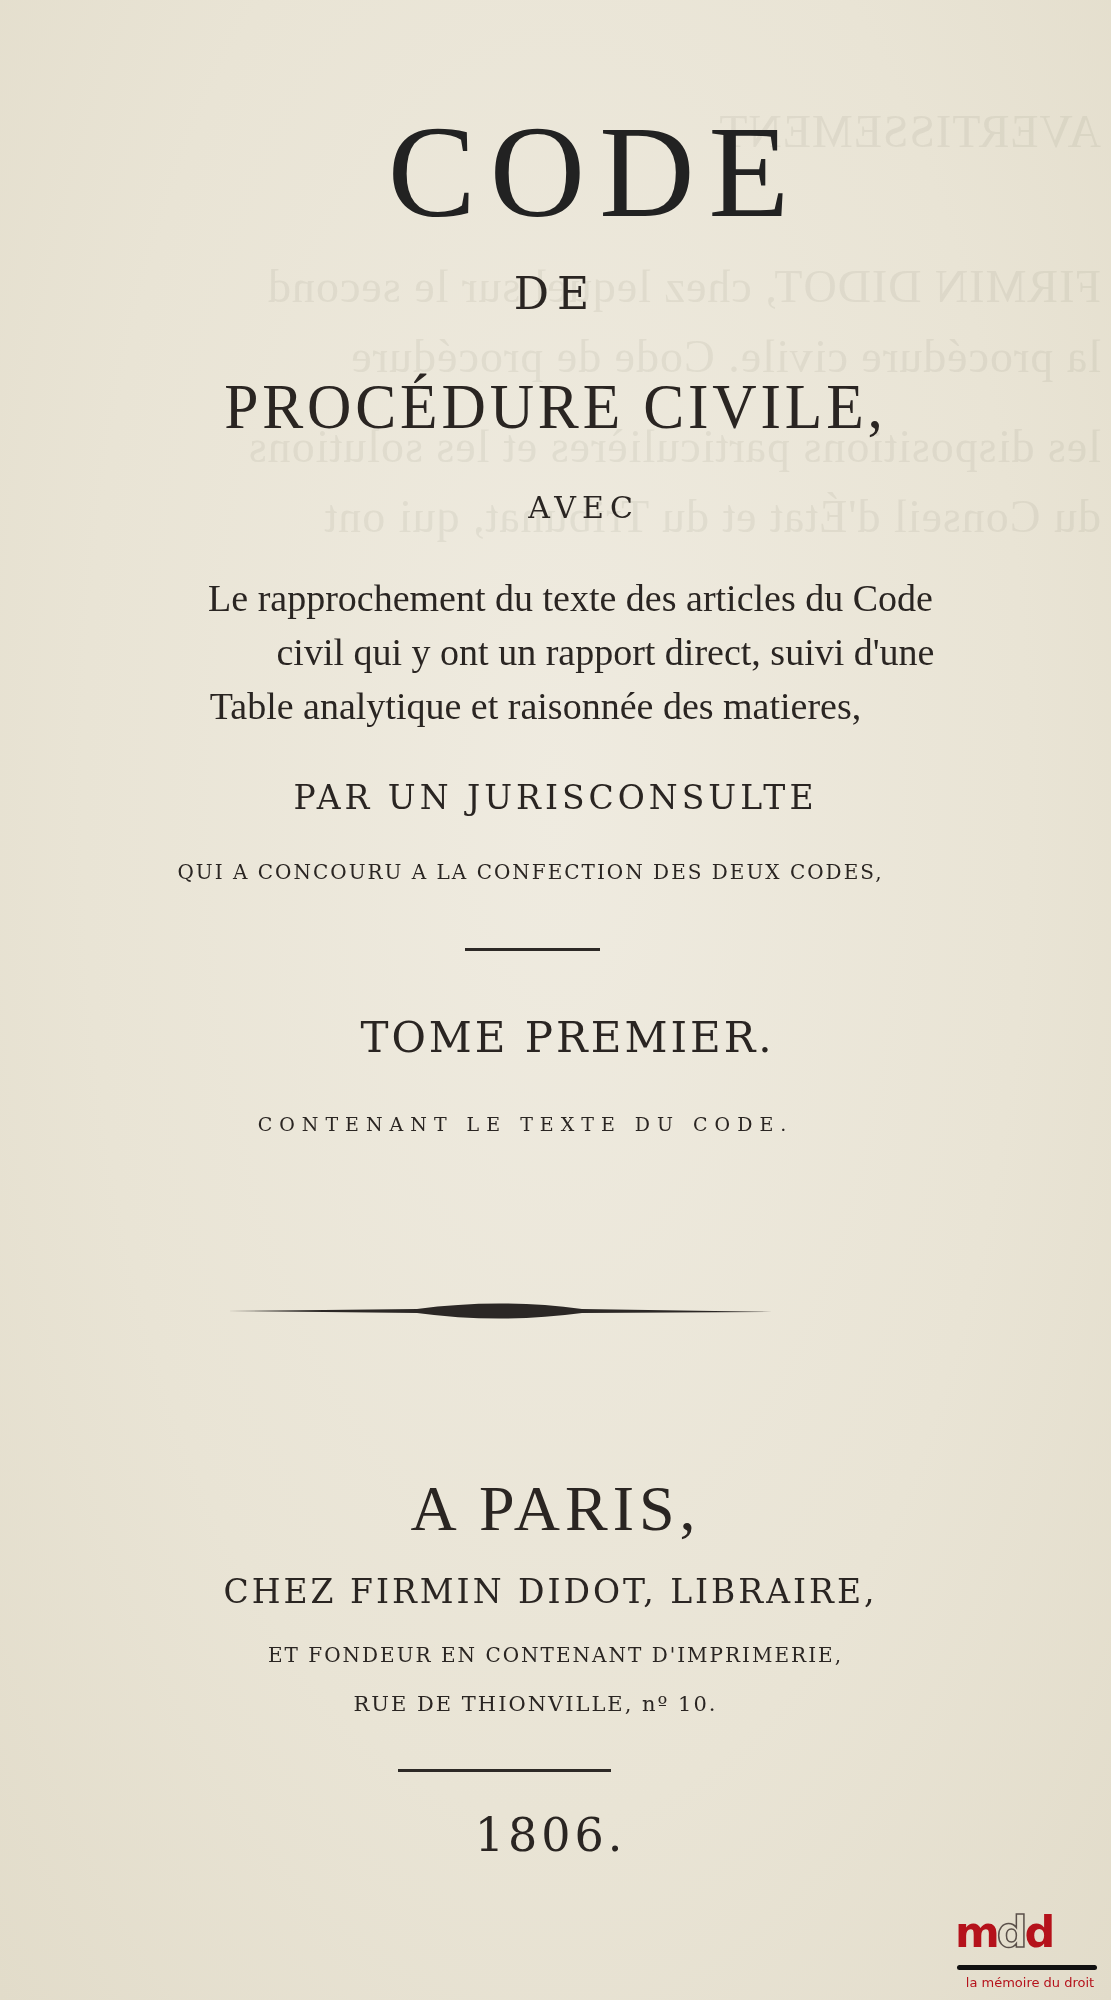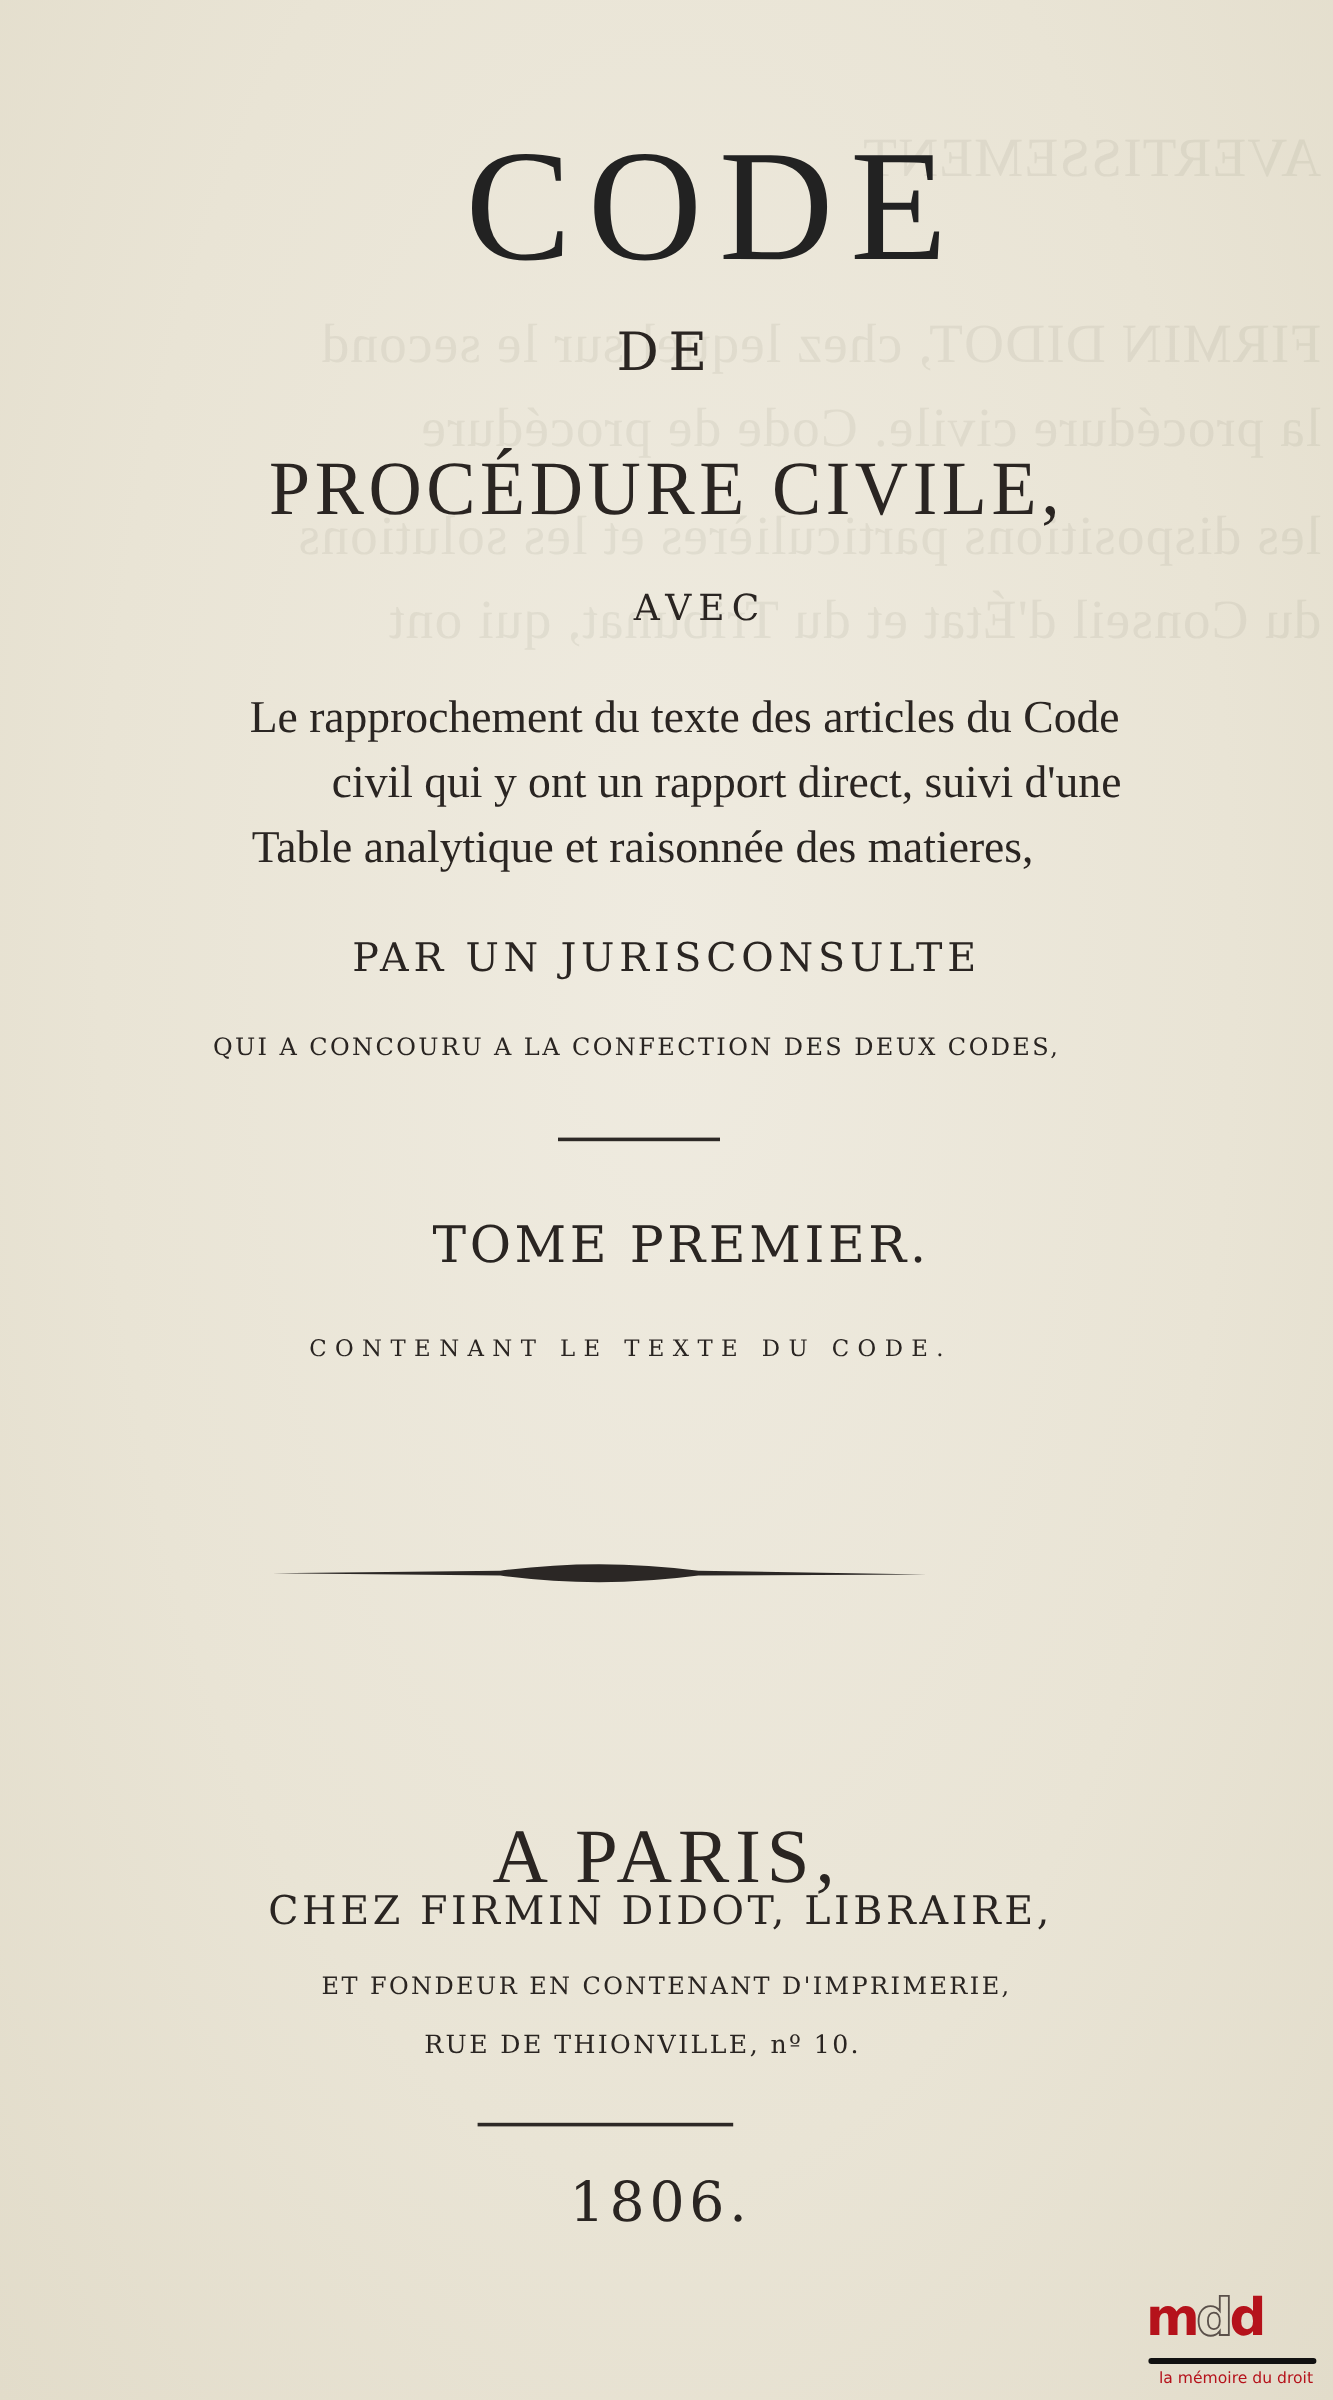--- a/index.html
+++ b/index.html
@@ -35,21 +35,21 @@
     .t-par { top: 778px; font-size: 33px; letter-spacing: 4px; left: 0; text-align: center; }
     .t-qui { top: 860px; font-size: 20px; letter-spacing: 2px; left: -25px; }
     .rule-short {
       position: absolute; top: 948px; left: 465px; width: 135px; height: 3px; background: #2d2926;
     }
     .t-tome { top: 1013px; font-size: 42px; letter-spacing: 3px; left: 0; padding-left: 12px; }
     .t-cont { top: 1113px; font-size: 19px; letter-spacing: 7px; left: -30px; }
     .ornament {
       position: absolute; top: 1300px; left: 227px; width: 545px; height: 22px;
     }
-    .t-paris { top: 1472px; font-size: 64px; letter-spacing: 5px; left: 0; font-family: "Liberation Serif", serif; margin-top: 38px; }
+    .t-paris { top: 1472px; font-size: 64px; letter-spacing: 5px; left: 0; font-family: "Liberation Serif", serif; }
     .t-chez { top: 1572px; font-size: 33px; letter-spacing: 3px; left: -5px; }
     .t-et { top: 1643px; font-size: 20px; letter-spacing: 2px; left: 0; }
     .t-rue { top: 1692px; font-size: 21px; letter-spacing: 2px; left: -20px; }
     .rule-date {
       position: absolute; top: 1769px; left: 398px; width: 213px; height: 3px; background: #2d2926;
     }
     .t-year { top: 1808px; font-size: 46px; letter-spacing: 4px; left: -5px; }
     .logo {
       position: absolute; left: 955px; top: 1905px; width: 150px; height: 90px;
     }

